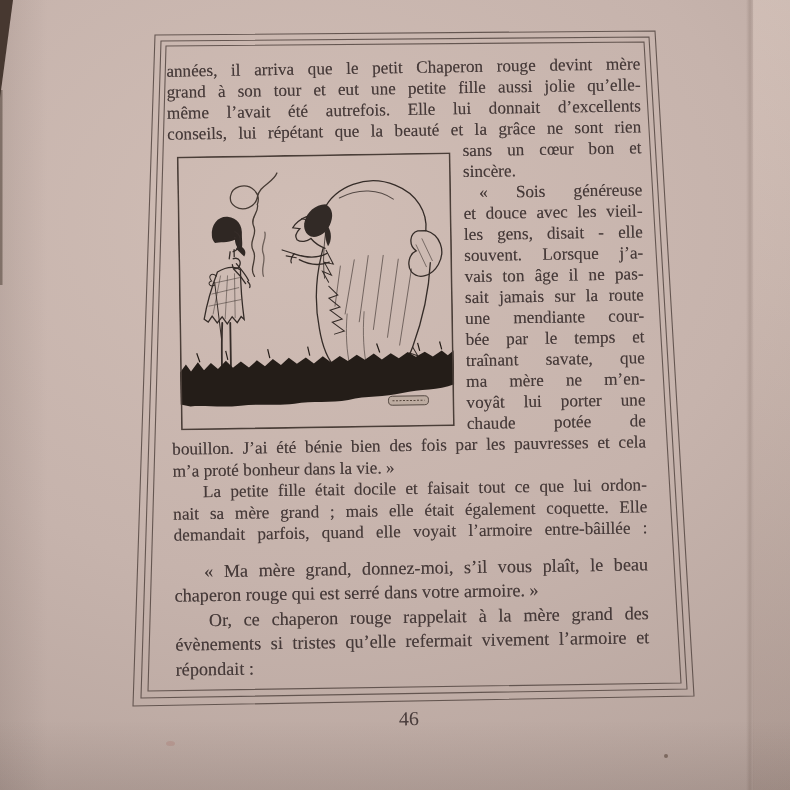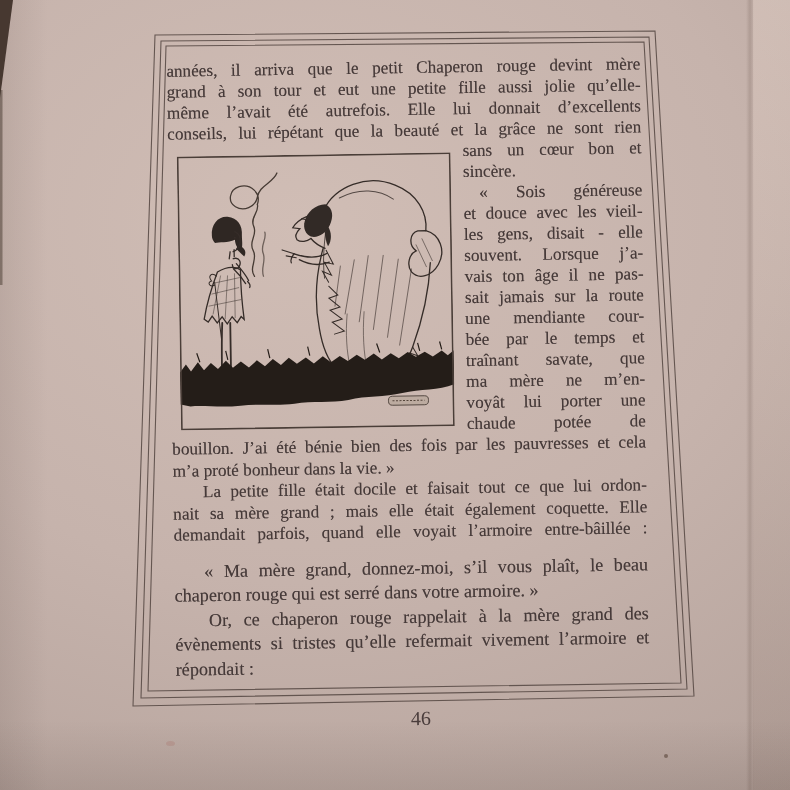--- a/index.html
+++ b/index.html
@@ -26,21 +26,21 @@
     transform:rotate(-0.9deg);transform-origin:50% 40%;
     color:#463a39;font-size:17.2px;line-height:21px;
     text-shadow:0 0 .4px rgba(70,58,57,.55);
   }
   .tline{text-align:justify;text-align-last:justify;white-space:nowrap;}
   .tlast{text-align-last:left;}
   #figure{float:left;width:274px;height:274px;margin:12px 12px 2px 9px;}
   #bottom-a{line-height:21.5px;}
   #bottom-b{margin-top:13px;line-height:24.5px;font-size:18.2px;}
 
-  #pagenum{position:absolute;left:399px;top:707px;width:44px;text-align:center;
+  #pagenum{position:absolute;left:399px;top:707px;width:44px;text-align:left;
     font-size:20px;color:#4a3d3c;transform:rotate(-1deg);
     font-family:"Liberation Serif","DejaVu Serif",serif;}
   #speck{position:absolute;left:664px;top:754px;width:4px;height:4px;border-radius:50%;
     background:rgba(80,60,50,.55);}
   #smudge{position:absolute;left:166px;top:741px;width:9px;height:5px;border-radius:50%;
     background:rgba(165,95,85,.22);}
   svg{display:block;}
   #frame-overlay{position:absolute;inset:0;pointer-events:none;}
 </style>
 </head>

